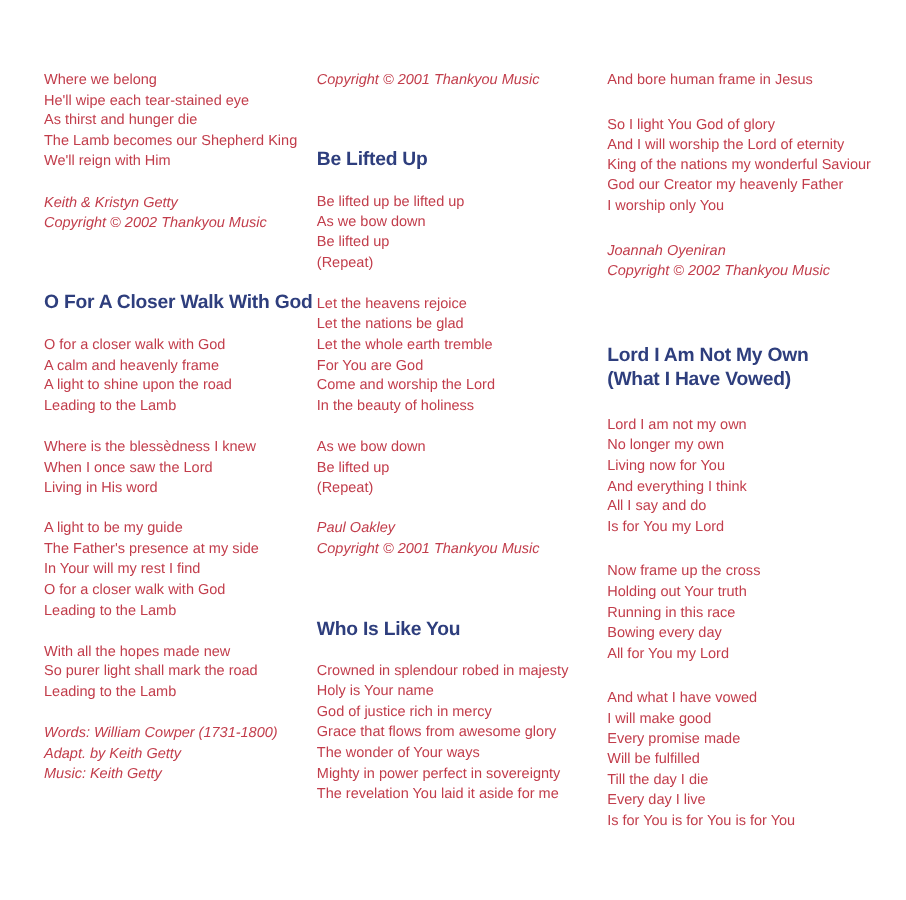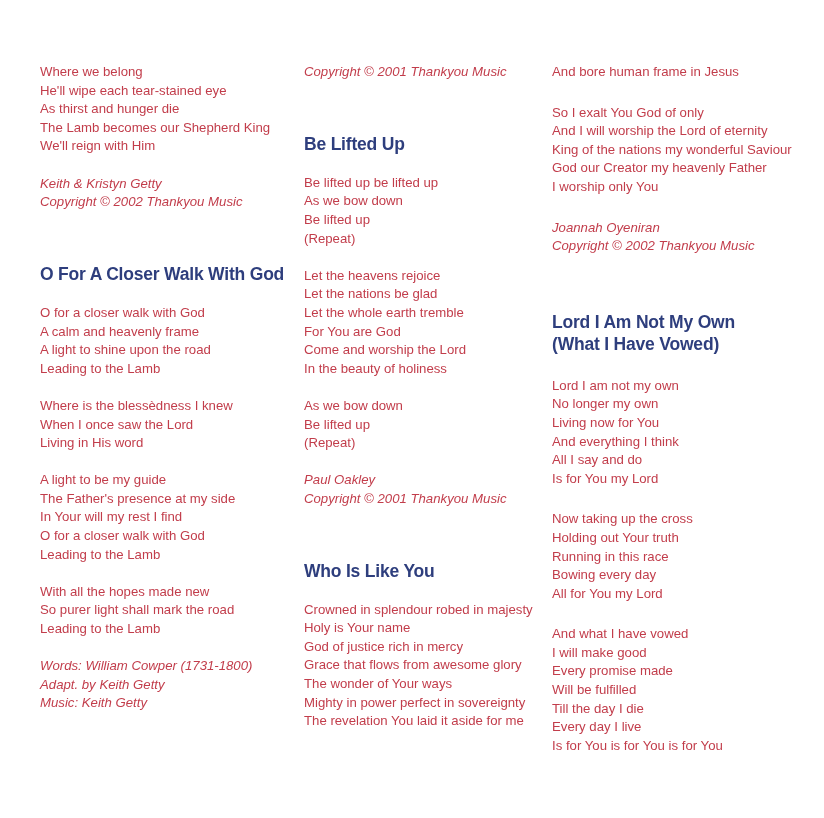--- a/index.html
+++ b/index.html
@@ -17,21 +17,21 @@
   }
   .col {
     position: absolute;
     top: 63px;
     width: 245px;
     display: flex;
     flex-direction: column;
     gap: 18.6px;
   }
   .col-1 { left: 40px; }
-  .col-2 { left: 304px; }
+  .col-2 { left: 288px; }
   .col-3 { left: 552px; gap: 22px; }
   .block .line {
     font-size: 13.2px;
     line-height: 18.6px;
     color: var(--lyric-color, #c23d4b);
     white-space: nowrap;
   }
   .block.credits .line {
     font-style: italic;
   }
@@ -135,21 +135,21 @@
         <div class="line">The wonder of Your ways</div>
         <div class="line">Mighty in power perfect in sovereignty</div>
         <div class="line">The revelation You laid it aside for me</div>
       </div>
     </div>
   <div class="col col-3">
       <div class="block lyrics">
         <div class="line">And bore human frame in Jesus</div>
       </div>
       <div class="block lyrics">
-        <div class="line">So I exalt You God of only</div>
+        <div class="line">So I light You God of glory</div>
         <div class="line">And I will worship the Lord of eternity</div>
         <div class="line">King of the nations my wonderful Saviour</div>
         <div class="line">God our Creator my heavenly Father</div>
         <div class="line">I worship only You</div>
       </div>
       <div class="block credits">
         <div class="line">Joannah Oyeniran</div>
         <div class="line">Copyright © 2002 Thankyou Music</div>
       </div>
       <div class="block heading">
@@ -158,21 +158,21 @@
       </div>
       <div class="block lyrics">
         <div class="line">Lord I am not my own</div>
         <div class="line">No longer my own</div>
         <div class="line">Living now for You</div>
         <div class="line">And everything I think</div>
         <div class="line">All I say and do</div>
         <div class="line">Is for You my Lord</div>
       </div>
       <div class="block lyrics">
-        <div class="line">Now taking up the cross</div>
+        <div class="line">Now frame up the cross</div>
         <div class="line">Holding out Your truth</div>
         <div class="line">Running in this race</div>
         <div class="line">Bowing every day</div>
         <div class="line">All for You my Lord</div>
       </div>
       <div class="block lyrics">
         <div class="line">And what I have vowed</div>
         <div class="line">I will make good</div>
         <div class="line">Every promise made</div>
         <div class="line">Will be fulfilled</div>

